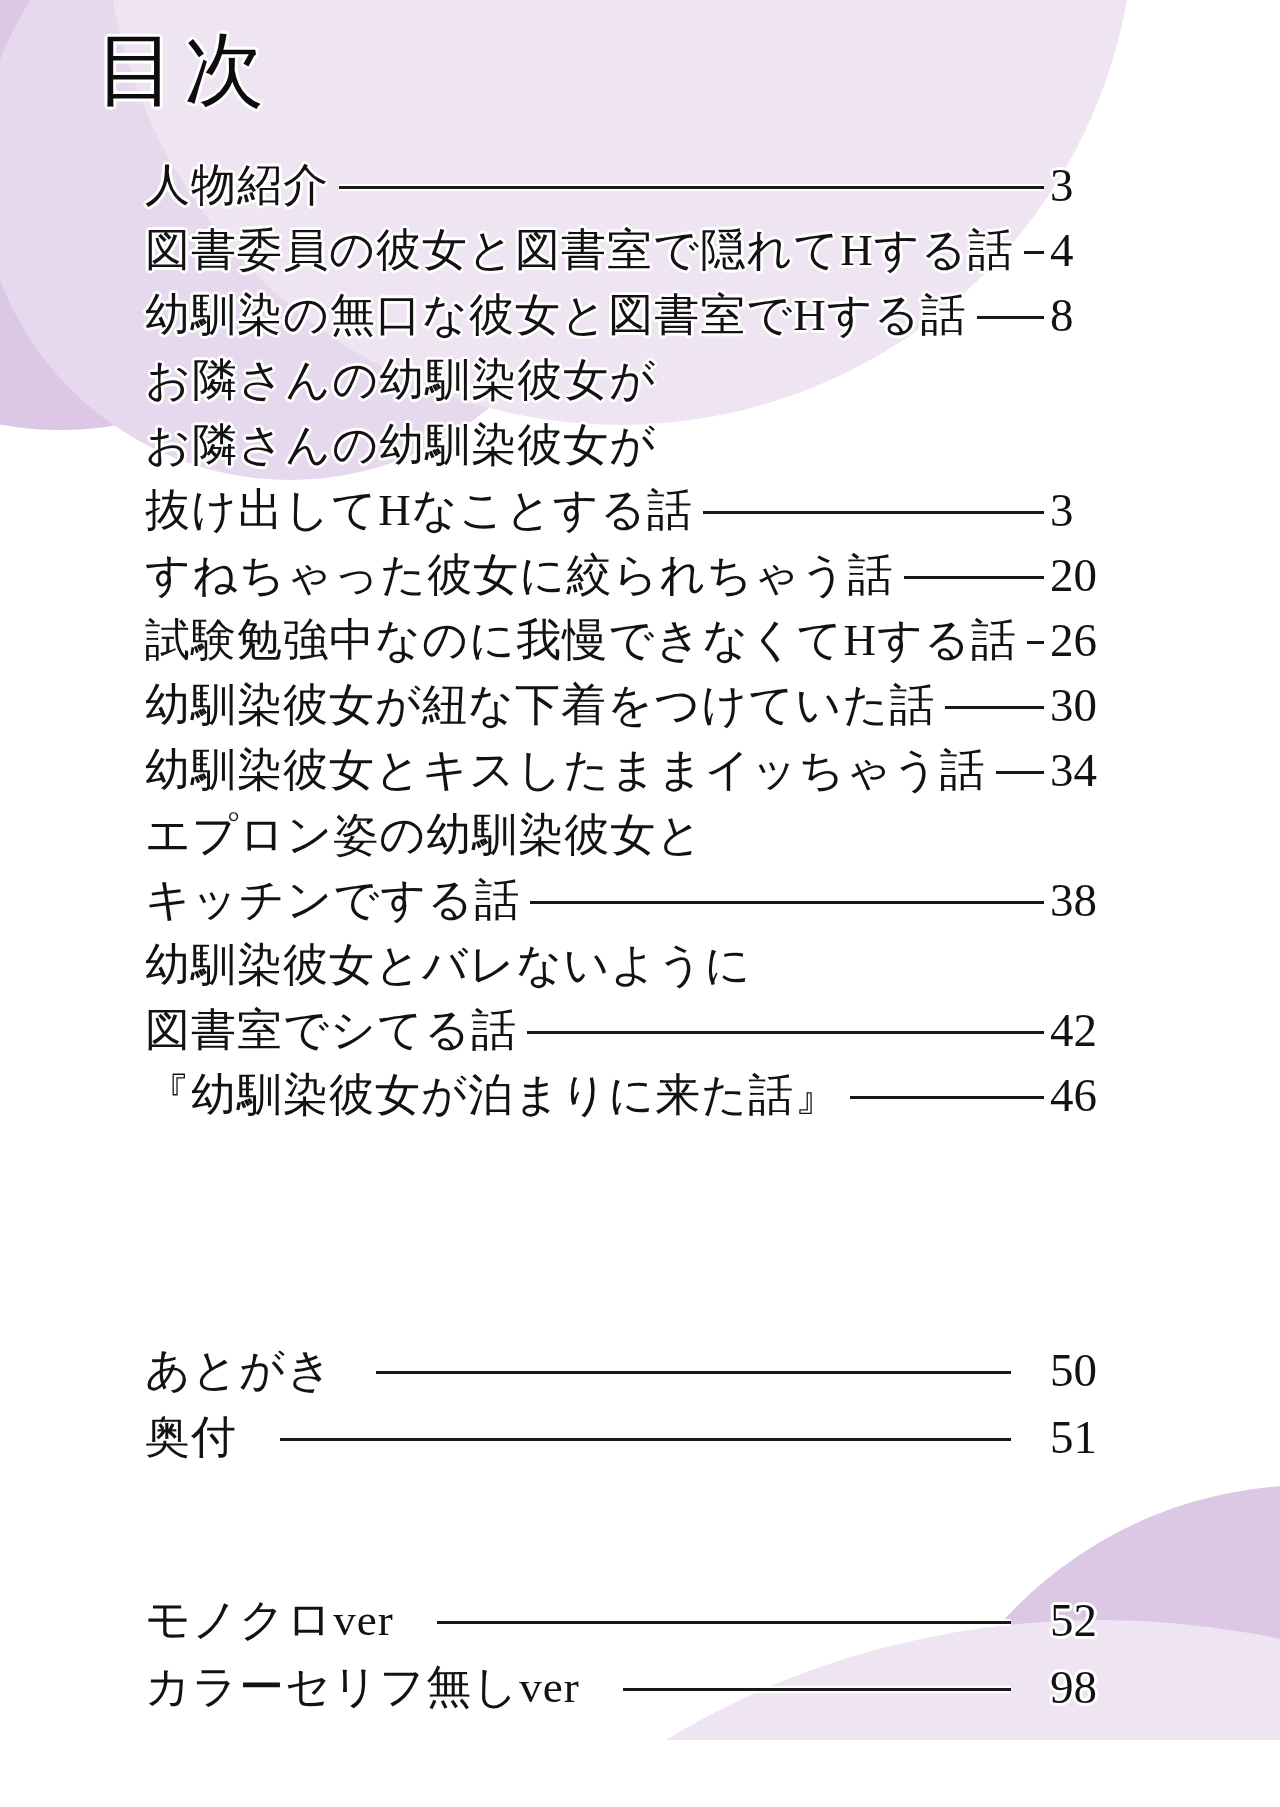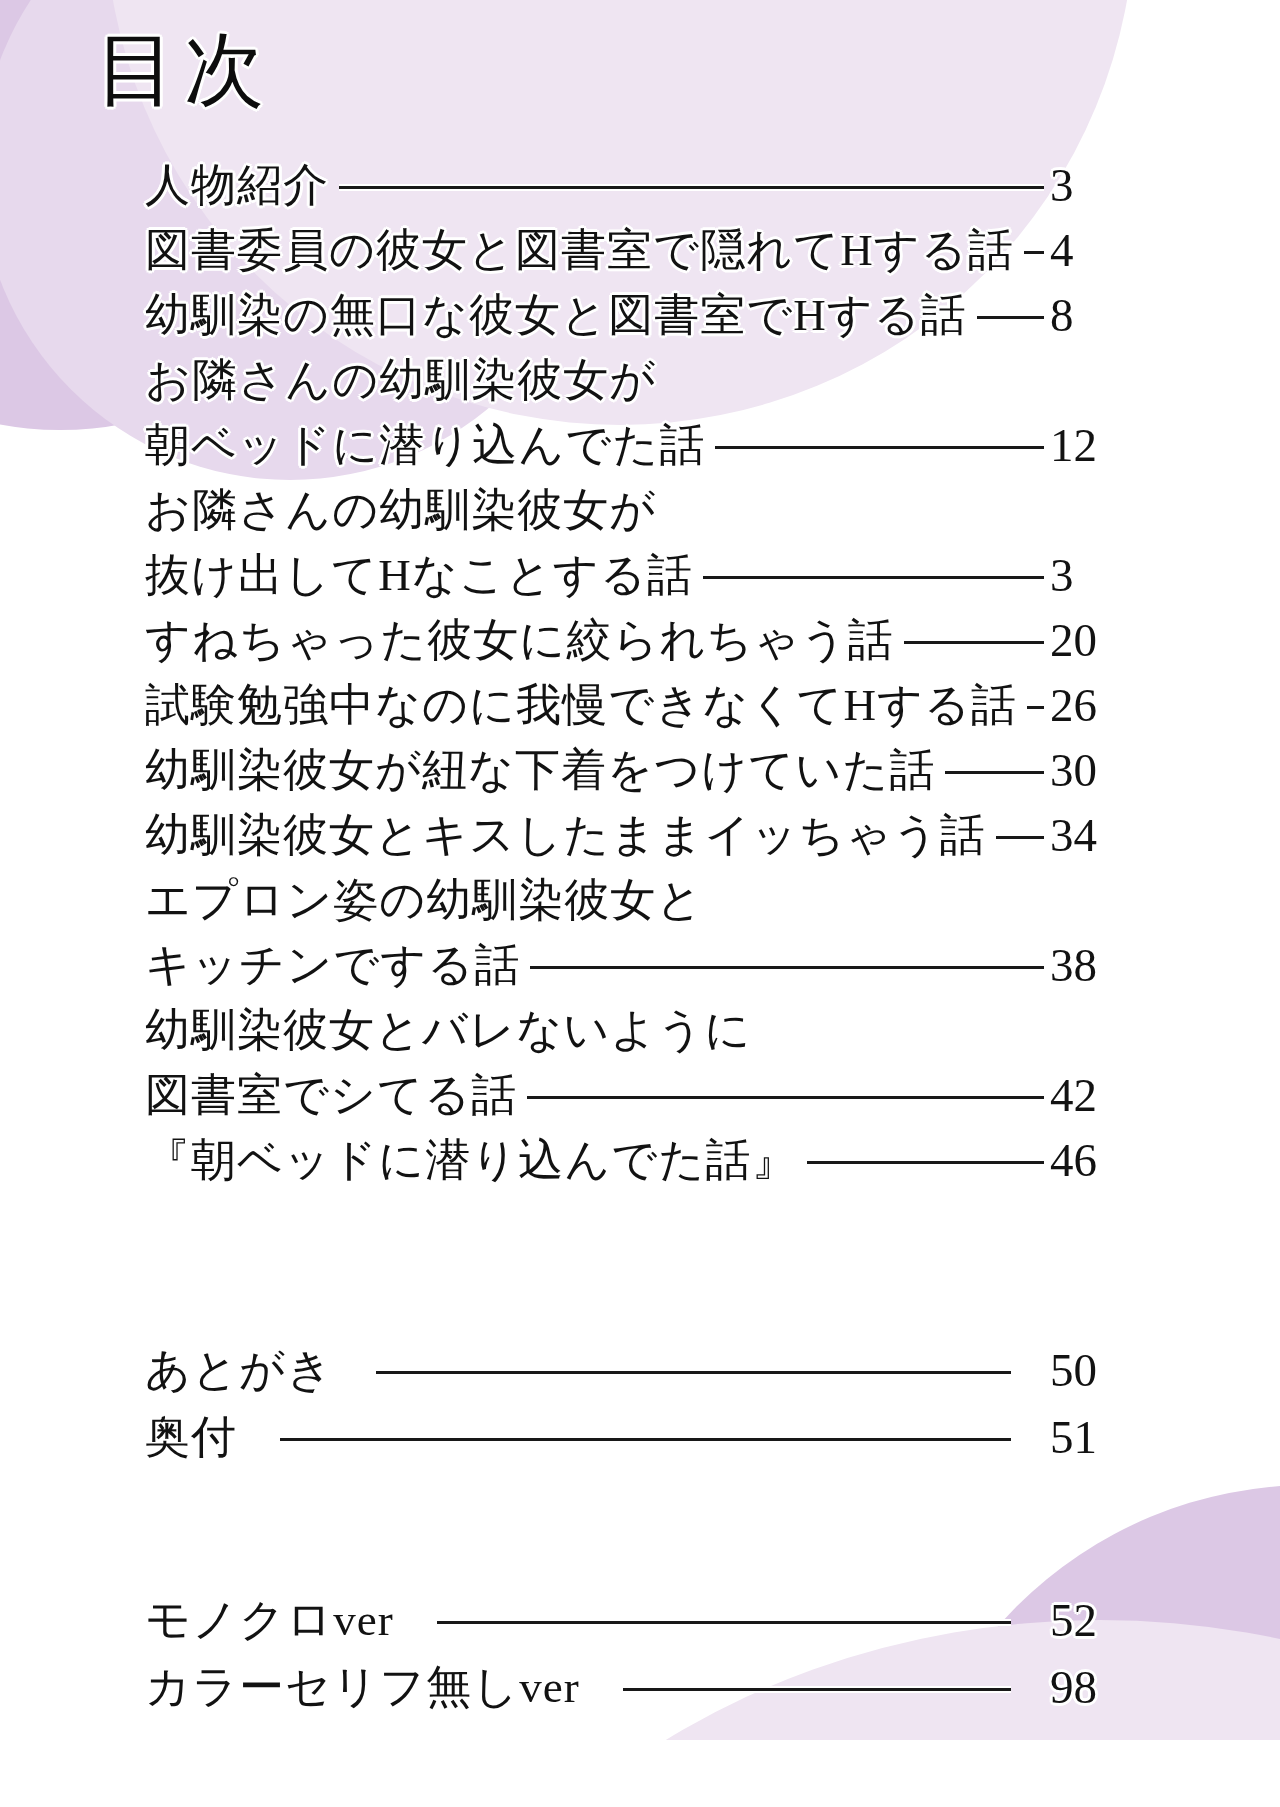--- a/index.html
+++ b/index.html
@@ -92,25 +92,20 @@
       </div>
       <div class="toc-row">
         <span class="entry-text halo">幼馴染の無口な彼女と図書室でHする話</span>
         <span class="leader"></span>
         <span class="page-num halo">8</span>
       </div>
       <div class="toc-row">
         <span class="entry-text halo">お隣さんの幼馴染彼女が</span>
       </div>
       <div class="toc-row">
-        <span class="entry-text halo">朝ベッドに潜り込んでた話</span>
-        <span class="leader"></span>
-        <span class="page-num halo">12</span>
-      </div>
-      <div class="toc-row">
         <span class="entry-text halo">お隣さんの幼馴染彼女が</span>
       </div>
       <div class="toc-row">
         <span class="entry-text halo">抜け出してHなことする話</span>
         <span class="leader"></span>
         <span class="page-num halo">3</span>
       </div>
       <div class="toc-row">
         <span class="entry-text halo">すねちゃった彼女に絞られちゃう話</span>
         <span class="leader"></span>
@@ -141,21 +136,21 @@
       </div>
       <div class="toc-row">
         <span class="entry-text halo">幼馴染彼女とバレないように</span>
       </div>
       <div class="toc-row">
         <span class="entry-text halo">図書室でシてる話</span>
         <span class="leader"></span>
         <span class="page-num halo">42</span>
       </div>
       <div class="toc-row">
-        <span class="entry-text halo">『朝ベッドに潜り込んでた話』</span>
+        <span class="entry-text halo">『幼馴染彼女が泊まりに来た話』</span>
         <span class="leader"></span>
         <span class="page-num halo">46</span>
       </div>
     </div>
   <div id="toc-back" class="toc-block">
       <div class="toc-row">
         <span class="entry-text halo">あとがき</span>
         <span class="leader"></span>
         <span class="page-num halo">50</span>
       </div>

